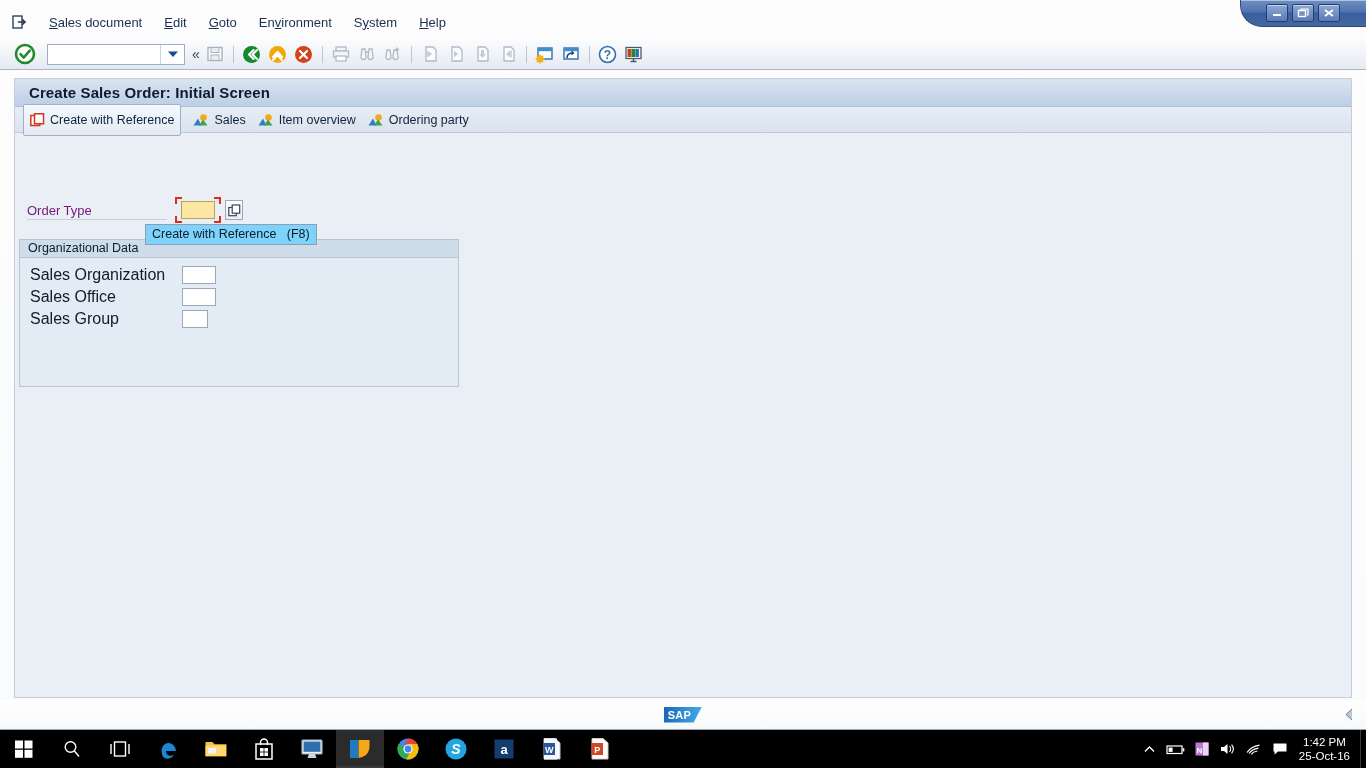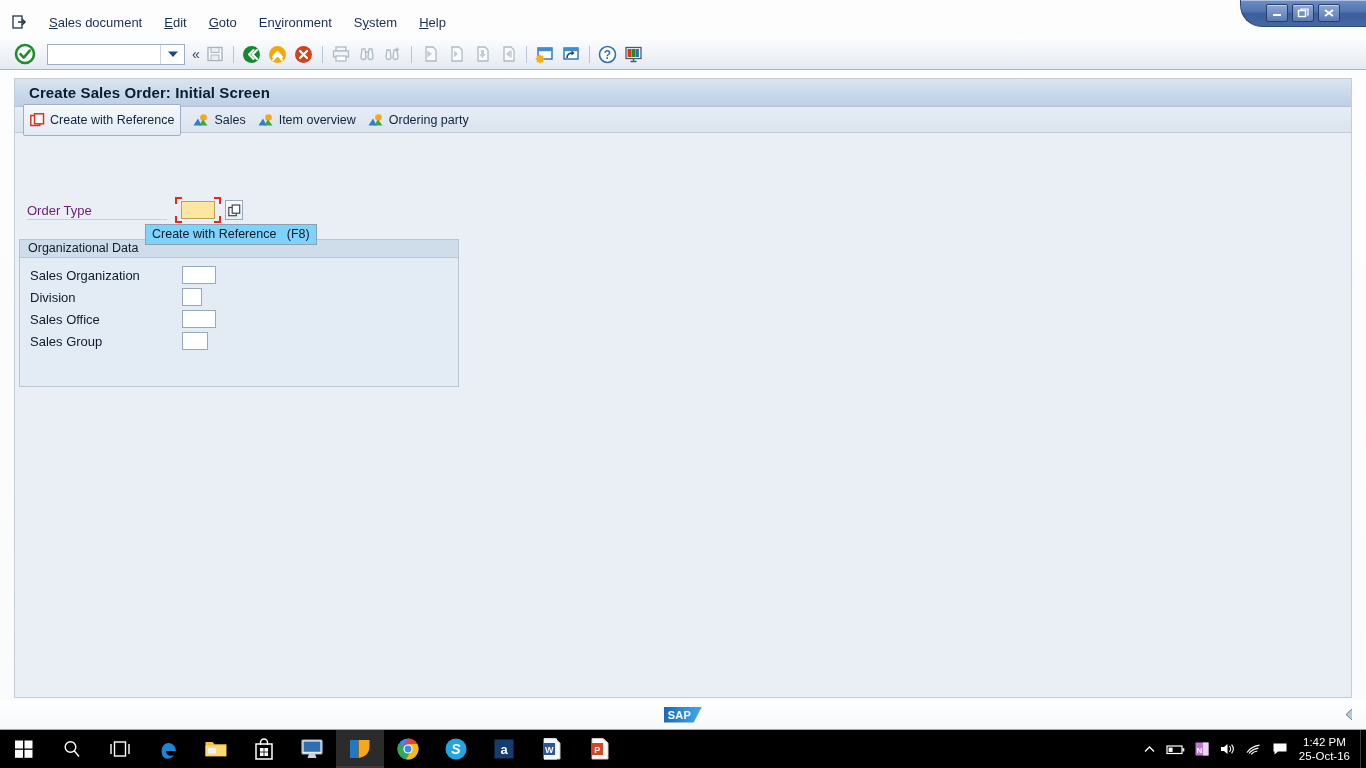--- a/index.html
+++ b/index.html
@@ -158,21 +158,21 @@
   .groupbox {
     position: absolute; left: 4px; top: 160px; width: 440px; height: 148px;
     border: 1px solid #b7c5d4; background: #e3ebf4;
   }
   .groupbox .gb-title {
     height: 18px; background: #cfdcea; border-bottom: 1px solid #b7c5d4;
     font-size: 12.5px; color: #0f1c2c; padding: 1px 0 0 8px;
   }
   .gb-body { padding: 6px 0 0 10px; }
   .fieldrow { display: flex; align-items: center; height: 22px; }
-  .fieldrow .lbl { font-size: 13px; color: #0f1c2c; width: 152px; }
+  .fieldrow .lbl { font-size: 16px; color: #0f1c2c; width: 152px; }
   .fieldrow input {
     background: #ffffff; border: 1px solid #9aa8bb; height: 18px;
     font-size: 12px; padding: 0 2px; outline: none;
     font-family: "Liberation Sans", sans-serif;
   }
   .w-lg { width: 34px; }
   .w-sm { width: 20px; }
   .w-md { width: 26px; }
 
   
@@ -470,24 +470,20 @@
       <div class="underline-dots"></div>
 
       <div class="groupbox">
         <div class="gb-title">Organizational Data</div>
         <div class="gb-body">
           <div class="fieldrow">
             <span class="lbl">Sales Organization</span>
             <input class="w-lg" type="text" style="">
           </div>
           <div class="fieldrow">
-            <span class="lbl">Division</span>
-            <input class="w-sm" type="text" style="">
-          </div>
-          <div class="fieldrow">
             <span class="lbl">Sales Office</span>
             <input class="w-lg" type="text" style="">
           </div>
           <div class="fieldrow">
             <span class="lbl">Sales Group</span>
             <input class="w-md" type="text" style="">
           </div>
         </div>
       </div>
     </div>

